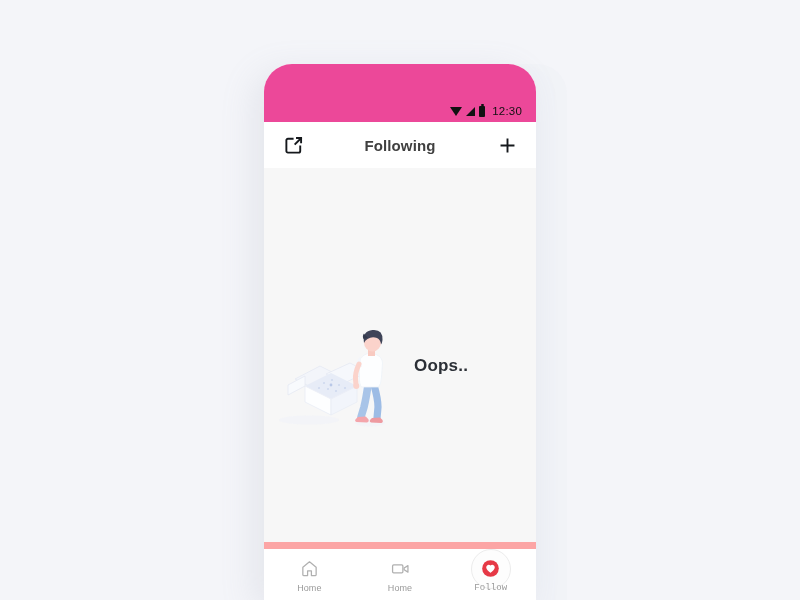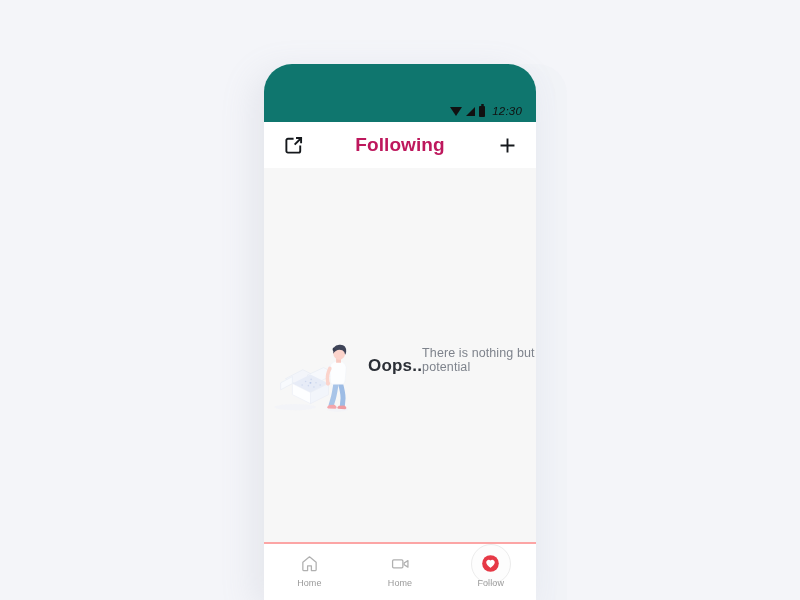--- a/index.html
+++ b/index.html
@@ -46,23 +46,22 @@
     box-shadow:-10px 8px 34px rgba(140,148,170,.16);
   }
 
   
   .statusbar {
     height:58px;
     display:flex;
     align-items:flex-end;
     justify-content:flex-end;
     padding:0 14px 5px 0;
-    background:#0f766e;
+    background:#ec4899;
     gap:5px;
-    font-style:italic;
   }
   .sb-icons { display:flex; align-items:center; gap:4px; }
   .ic-wifi {
     width:0;height:0;
     border-left:6.5px solid transparent;
     border-right:6.5px solid transparent;
     border-top:9px solid #111;
     margin-bottom:1px;
   }
   .ic-signal {
@@ -93,21 +92,21 @@
     background:#ffffff;
     display:flex;
     align-items:center;
     justify-content:space-between;
     padding:0 18px;
     position:relative;
   }
   .hdr-title {
     position:absolute; left:0; right:0;
     text-align:center;
-    font-size:19px; font-weight:bold; color:#be185d;
+    font-size:15px; font-weight:bold; color:#404040;
     letter-spacing:.1px;
     pointer-events:none;
   }
   .hdr-btn {
     width:22px;height:22px;
     display:flex;align-items:center;justify-content:center;
     position:relative; z-index:2;
     cursor:pointer;
   }
 
@@ -133,35 +132,35 @@
   .empty-sub {
     margin-top:9px;
     font-size:12.5px; color:#7e838c;
     letter-spacing:.1px;
   }
 
   
   .tabbar {
     height:58px;
     background:#ffffff;
-    border-top:2px solid #fca5a5;
+    border-top:7px solid #fca5a5;
     display:flex;
     align-items:flex-start;
     padding-top:9px;
   }
   .tab {
     flex:1;
     display:flex; flex-direction:column;
     align-items:center; gap:5px;
     cursor:pointer;
   }
   .tab-ico { height:20px; display:flex; align-items:center; justify-content:center; }
   .tab-label { font-size:9px; color:#9a9a9a; letter-spacing:.1px; }
 
-  .tab-follow { position:relative; }
+  .tab-follow { position:relative;font-family:Liberation Mono, monospace; }
   .follow-ring {
     position:absolute;
     top:-9px; left:50%;
     transform:translateX(-50%);
     width:40px;height:40px;
     border-radius:50%;
     border:1px solid #ececec;
     background:#fdfdfd;
   }
   .follow-heart { position:relative; z-index:2; }
@@ -261,21 +260,20 @@
         <path d="M104 30 l7 0 l0 7 l-7 0 Z" fill="#f8cac1"></path>
 
         <ellipse cx="108.5" cy="23" rx="8.6" ry="9.6" fill="#fbd3cb"></ellipse>
 
         <path d="M100 24 q-2 -12 8.5 -13 q10.5 -1 10 10 q-.3 3 -1.5 4.5
                  q-.4 -5 -4 -6.5 q-5 -2 -9.5 1 q-2.6 1.6 -3.5 4 Z" fill="#3f4458"></path>
         <path d="M99.5 20 q-1.5 -3 .5 -5.5 q1.5 3 4 4 Z" fill="#343a4d"></path>
       </svg>
 
       <div class="empty-title">Oops..</div>
-      <div class="empty-sub">There is nothing but potential</div>
     </div>
 
     <div class="tabbar">
 
       <div class="tab">
         <span class="tab-ico">
           <svg width="19" height="19" viewBox="0 0 24 24" fill="none">
             <path d="M3.6 10.3 12 3.6l8.4 6.7V20a.9.9 0 0 1-.9.9h-5.1v-6h-4.8v6H4.5a.9.9 0 0 1-.9-.9Z" stroke="#b0b0b0" stroke-width="1.6" stroke-linejoin="round"></path>
           </svg>
         </span>

